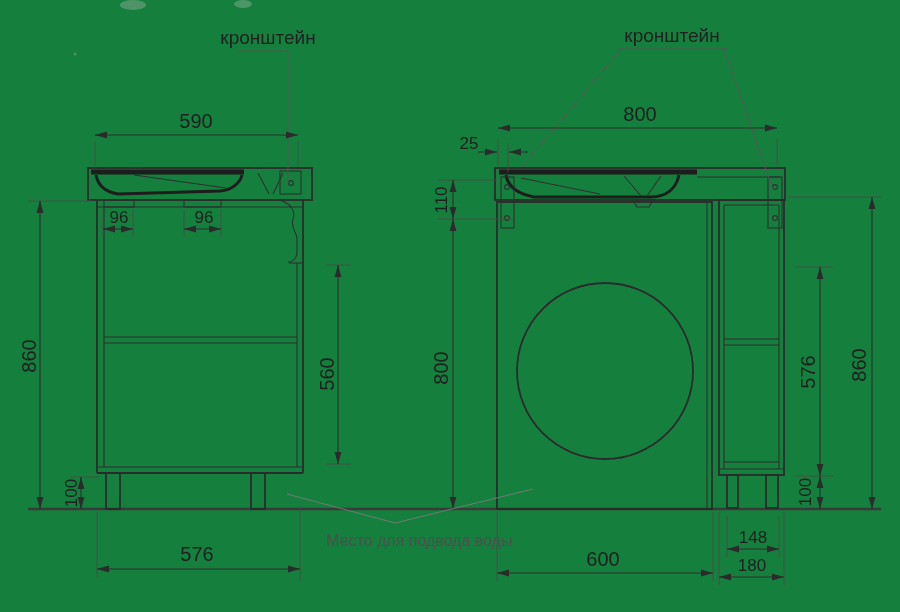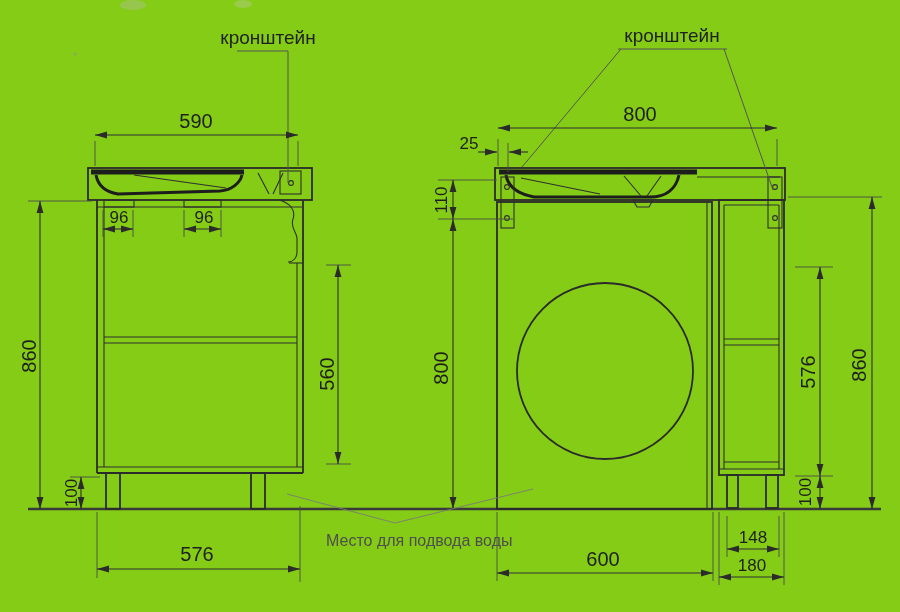--- a/index.html
+++ b/index.html
@@ -1,19 +1,19 @@
 <!DOCTYPE html>
 <html><head>
 <meta charset="utf-8">
 <style>
   html,body{margin:0;padding:0;}
   .canvas{
     position:relative;
     width:900px;height:612px;
-    background:#84cc16;
+    background:#15803d;
     font-family:"Liberation Sans",sans-serif;
     overflow:hidden;
   }
   svg text{
     fill:#1f1f1f;
     font-family:"Liberation Sans",sans-serif;
   }
   .edge{stroke:#2b2b2b;fill:none;stroke-width:1.8;}
   .thin{stroke:#2f2f2f;fill:none;stroke-width:1.1;}
   .thick{stroke:#1d1d1d;fill:none;}

